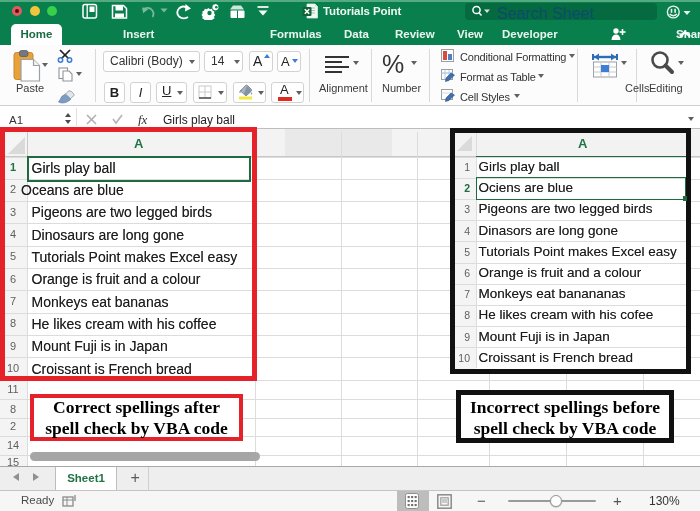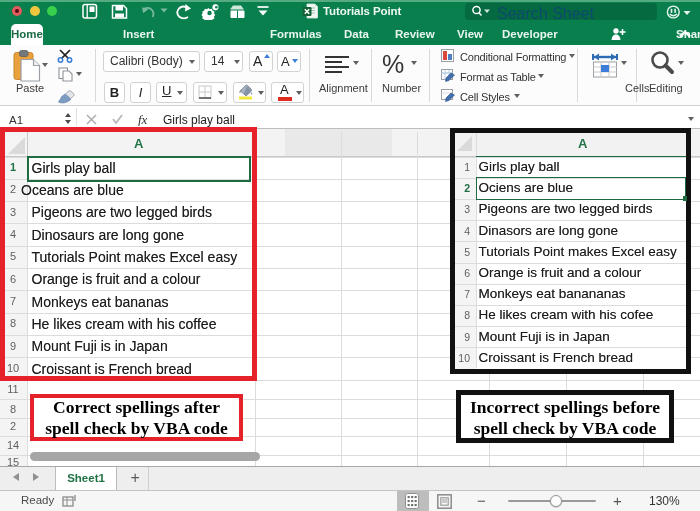--- a/index.html
+++ b/index.html
@@ -4,21 +4,21 @@
 <style>
 * { margin:0; padding:0; box-sizing:border-box; }
 html,body { width:700px; height:511px; overflow:hidden; }
 body { font-family:"Liberation Sans", sans-serif; position:relative; background:#fff; }
 .abs { position:absolute; }
 
 #titlebar { left:0; top:0; width:700px; height:22px; background:#0A7F4E; }
 .light { width:10px; height:10px; border-radius:50%; top:6px; }
 #tabrow { left:0; top:22px; width:700px; height:23px; background:#0A7F4E; }
 .tab { top:28px; color:#e9f6ef; font-size:11.5px; font-weight:bold;padding-left:48px; }
-#hometab { left:11px; top:24px; width:32px; height:21px; background:#fff; border-radius:5px 5px 0 0; color:#1A6B43; font-size:11.5px; font-weight:bold; text-align:center; line-height:21px; }
+#hometab { left:11px; top:24px; width:51px; height:21px; background:#fff; border-radius:5px 5px 0 0; color:#1A6B43; font-size:11.5px; font-weight:bold; text-align:center; line-height:21px; }
 
 #ribbon { left:0; top:45px; width:700px; height:61px; background:#fcfcfc; border-bottom:1px solid #cfcfcf; }
 .rsep { width:1px; top:49px; height:53px; background:#d9d9d9; }
 .rlabel { font-size:11px; color:#3b3b3b; }
 .btn { background:#fff; border:1px solid #d2d2d2; border-radius:3px; }
 .dar { width:0; height:0; border-left:3.5px solid transparent; border-right:3.5px solid transparent; border-top:4px solid #606060; }
 
 #fbar { left:0; top:106.5px; width:700px; height:20.5px; background:#ffffff; }
 
 #sheet { left:0; top:127px; width:700px; height:339px; background:#fff; overflow:hidden; }

